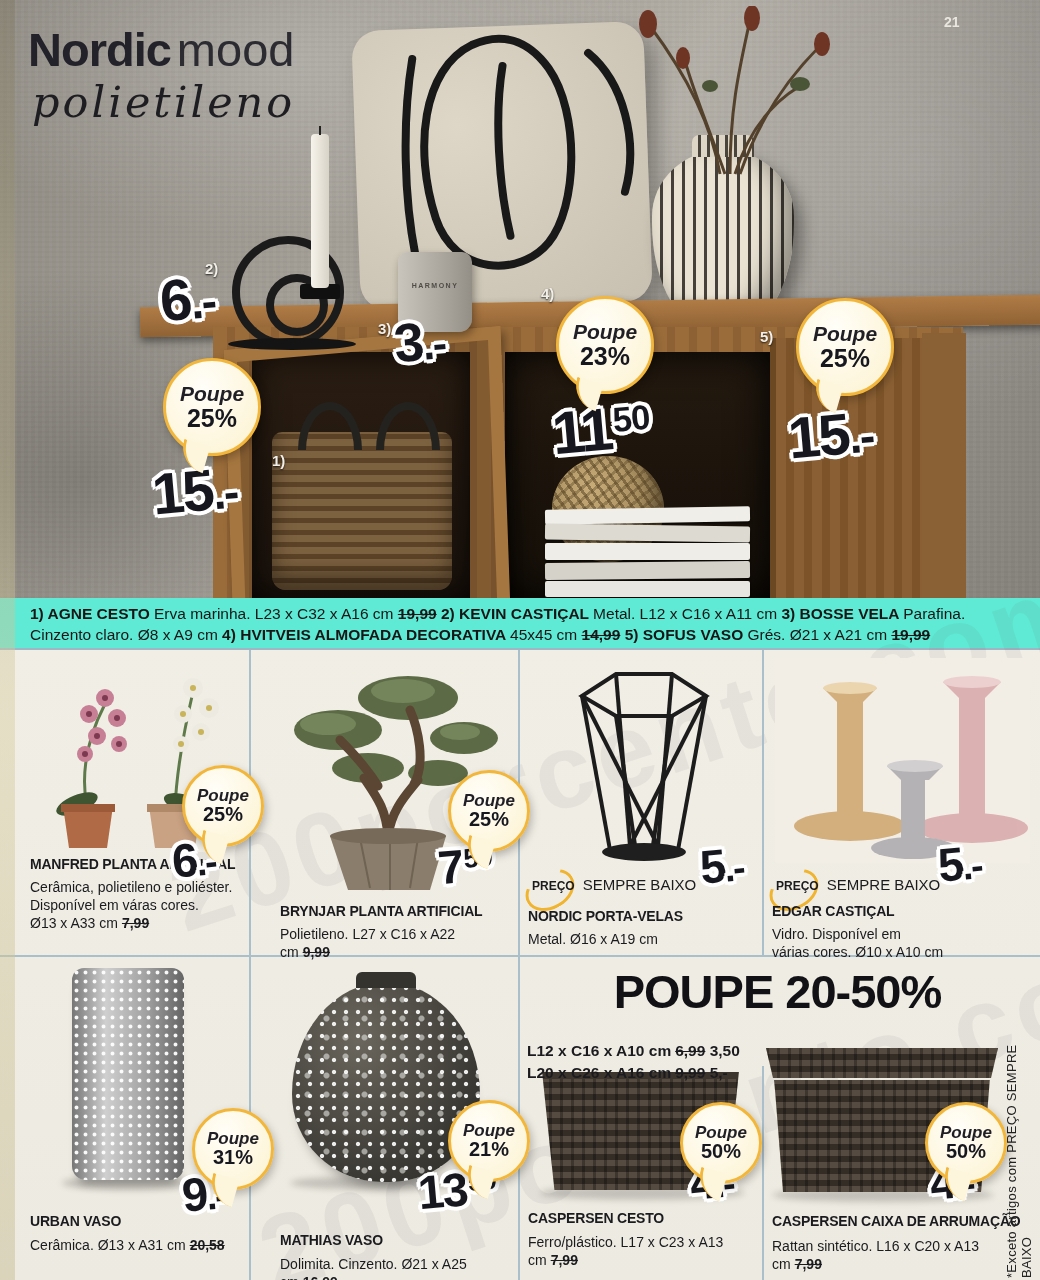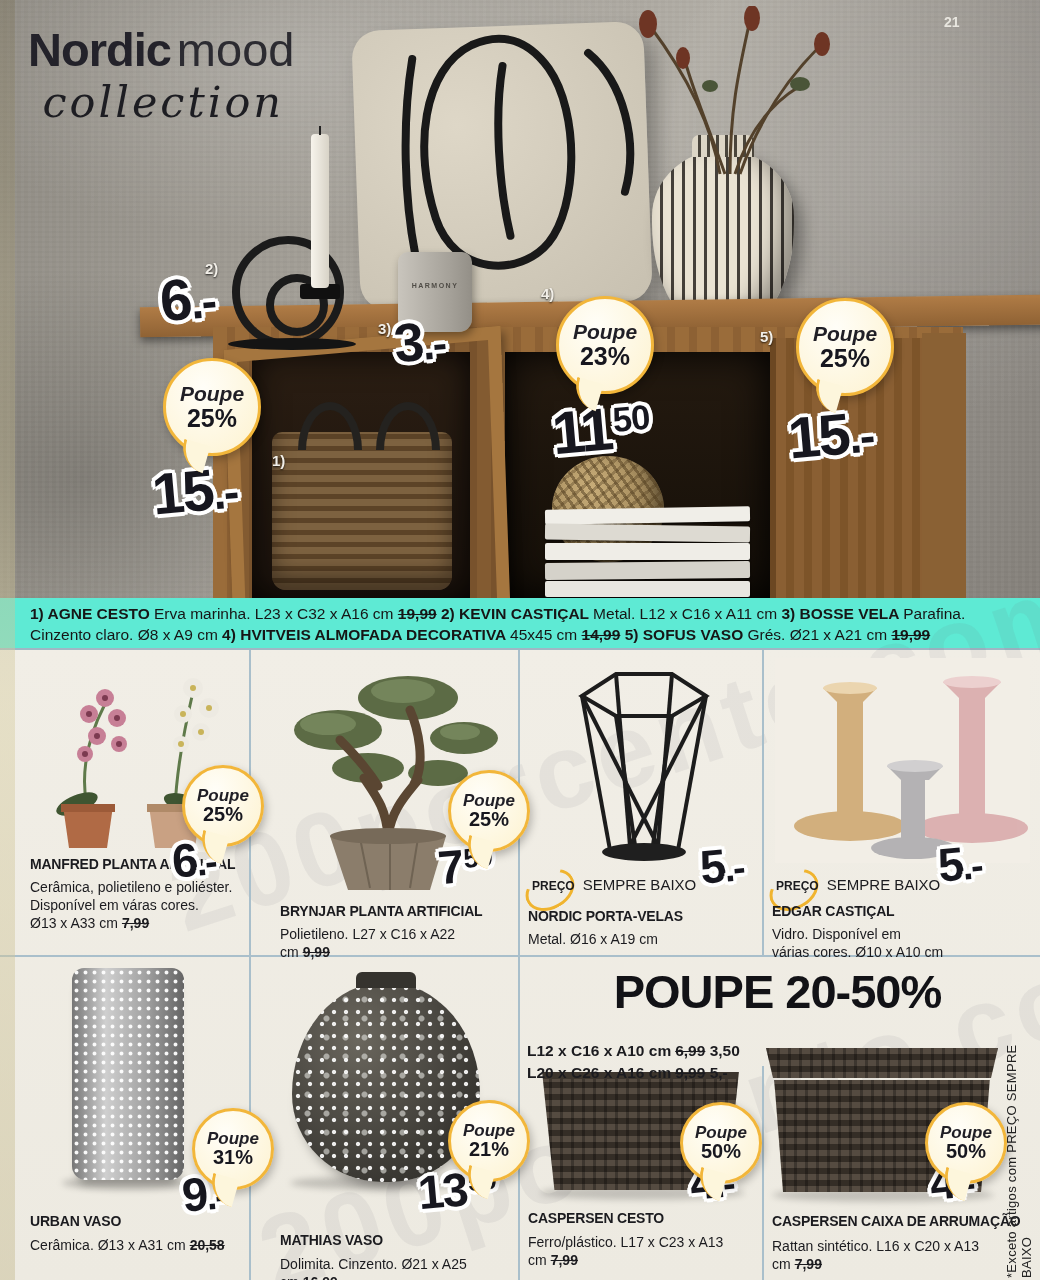--- a/index.html
+++ b/index.html
@@ -72,21 +72,21 @@
     transform:rotate(-2deg);box-shadow:10px 12px 20px rgba(0,0,0,.28);overflow:hidden;}
   .sofus{position:absolute;left:652px;top:150px;width:142px;height:184px;
     border-radius:50% 50% 46% 46% / 36% 36% 60% 60%;
     background:repeating-linear-gradient(90deg,#eae3d3 0 8px,#45403a 8px 11px);
     box-shadow:inset -14px -12px 26px rgba(0,0,0,.38), 8px 10px 16px rgba(0,0,0,.35);}
   .sofus::before{content:"";position:absolute;left:40px;top:-15px;width:62px;height:22px;
     border-radius:7px 7px 0 0;
     background:repeating-linear-gradient(90deg,#ddd6c6 0 6px,#4a453c 6px 9px);}
   .hero svg{position:absolute;}
   
-  .title{position:absolute;left:28px;top:26px;line-height:1;text-align:center;}
+  .title{position:absolute;left:28px;top:26px;line-height:1;}
   .t-bold{font-size:47px;font-weight:800;color:#23222a;letter-spacing:-1px;}
   .t-light{font-size:47px;font-weight:300;color:#2c2b31;margin-left:6px;}
   .t-script{font-family:"DejaVu Serif",serif;font-style:italic;font-size:43px;color:#1d1d22;
     letter-spacing:3px;margin:8px 0 0 4px;}
   .pagenum{position:absolute;left:944px;top:14px;color:#e8e6df;font-size:14px;font-weight:700;}
   .marker{position:absolute;color:#f2efe8;font-weight:700;font-size:15px;
     text-shadow:0 1px 2px rgba(0,0,0,.8);}
   .big{position:absolute;font-weight:800;color:#17171f;letter-spacing:-2px;line-height:1;
     transform:rotate(-5deg);
     text-shadow:-3px -3px 0 #fff,3px -3px 0 #fff,-3px 3px 0 #fff,3px 3px 0 #fff,
@@ -225,21 +225,21 @@
         <i></i>
       </div>
     <div class="cup"></div>
     <div class="candle"></div>
     <div class="jar">
       <span>HARMONY</span>
     </div>
 
     <div class="title">
       <span class="t-bold">Nordic</span><span class="t-light">mood</span>
-      <div class="t-script">collection</div>
+      <div class="t-script">polietileno</div>
     </div>
     <div class="pagenum">21</div>
 
     <span class="marker" style="left:272px;top:452px">1)</span>
     <span class="marker" style="left:205px;top:260px">2)</span>
     <span class="marker" style="left:378px;top:320px">3)</span>
     <span class="marker" style="left:541px;top:285px">4)</span>
     <span class="marker" style="left:760px;top:328px">5)</span>
 
     <div class="big" style="left:160px;top:270px;font-size:58px"><span>6</span><span class="cents dash">.-</span></div>

